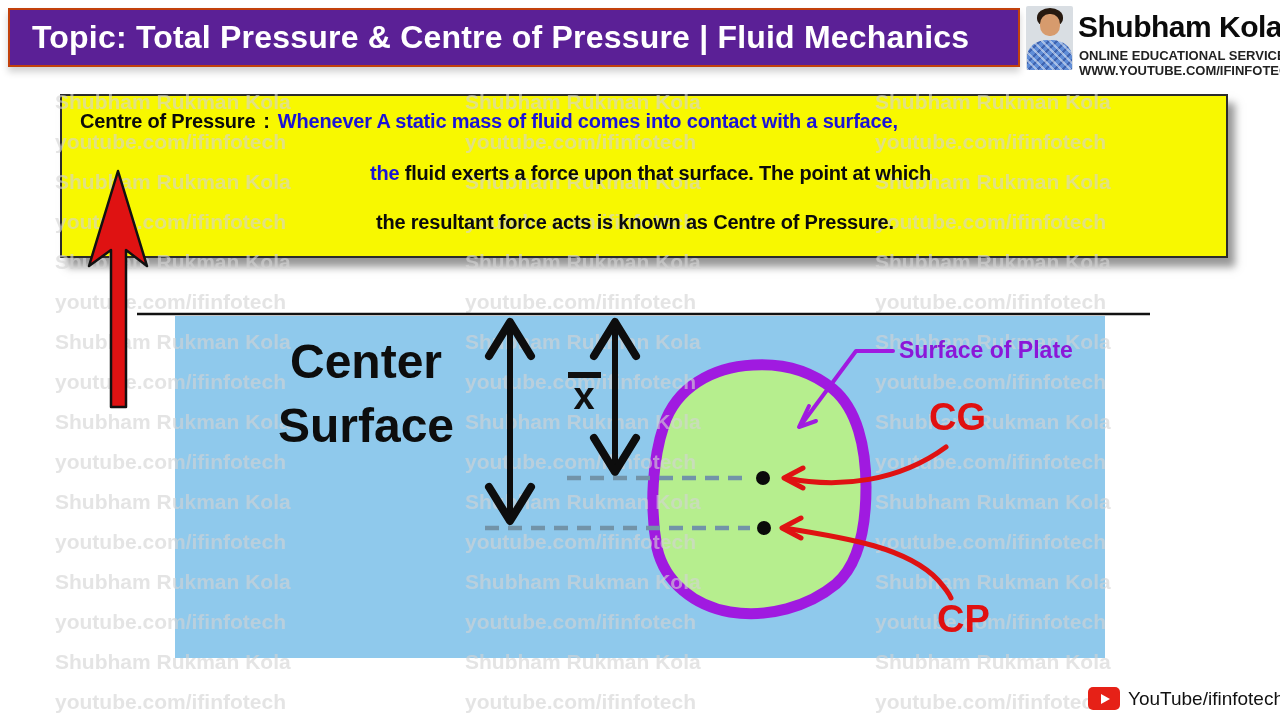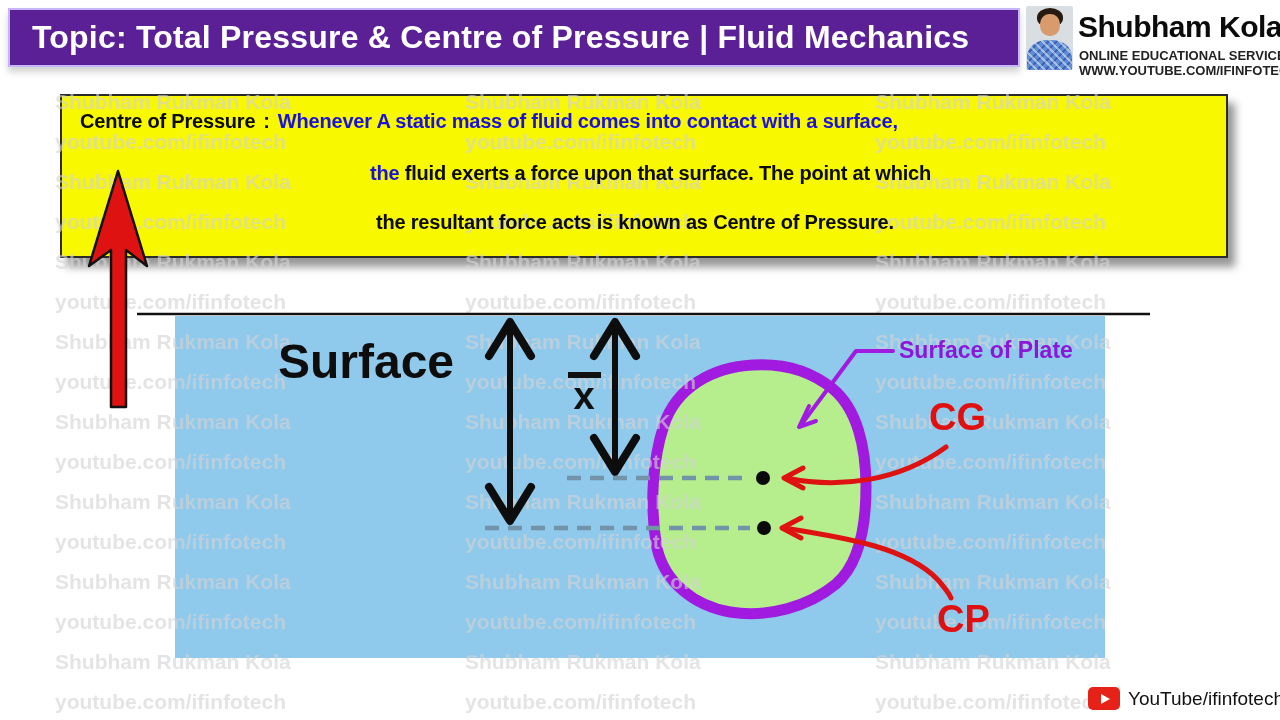--- a/index.html
+++ b/index.html
@@ -10,21 +10,21 @@
   .layer-bg{position:absolute;inset:0;z-index:1;pointer-events:none;}
   .watermark-layer{position:absolute;inset:0;z-index:2;pointer-events:none;}
   .layer-fg{position:absolute;inset:0;z-index:3;pointer-events:none;}
   .layer-text{z-index:4;}
   .layer-top{z-index:5;}
 
   .wm{position:absolute;font-weight:bold;font-size:21px;color:rgba(211,211,211,0.62);white-space:nowrap;letter-spacing:0;}
 
   
   .banner{position:absolute;left:8px;top:8px;width:1012px;height:59px;background:var(--banner-bg,#5b2096);
-          border:2px solid #c4b5fd;display:flex;align-items:center;box-sizing:border-box;
+          border:2px solid #c2410c;display:flex;align-items:center;box-sizing:border-box;
           box-shadow:0 5px 7px rgba(0,0,0,0.18);}
   .banner-title{color:#fff;font-size:32px;font-weight:600;padding-left:22px;letter-spacing:0.2px;white-space:nowrap;}
 
   
   .brand{position:absolute;left:1024px;top:4px;width:252px;height:74px;}
   .avatar{position:absolute;left:2px;top:2px;width:47px;height:64px;background:#d9dee3;overflow:hidden;border-radius:2px;}
   .avatar-hair{position:absolute;left:11px;top:2px;width:26px;height:19px;background:#271a10;border-radius:50% 50% 45% 45%;}
   .avatar-face{position:absolute;left:14px;top:8px;width:20px;height:22px;background:#d79b6d;border-radius:46%;}
   .avatar-shirt{position:absolute;left:1px;bottom:0;width:45px;height:30px;border-radius:45% 45% 0 0/55% 55% 0 0;
       background-color:#5f8cd6;
@@ -188,20 +188,21 @@
     <div class="def-line def-l1">
       <span class="def-term">Centre of Pressure</span><span class="def-colon">:</span><span class="def-blue">Whenever A static mass of fluid comes into contact with a surface,</span>
     </div>
     <div class="def-line def-l2">
       <span class="def-blue">the</span><span class="def-black"> fluid exerts a force upon that surface. The point at which</span>
     </div>
     <div class="def-line def-l3 def-black">the resultant force acts is known as Centre of Pressure.</div>
   </div>
 
   <div class="diagram-heading layer-text" style="position:absolute;">
+    <div>Center</div>
     <div>Surface</div>
   </div>
 
   <div class="xbar-label layer-text">
     <span class="xbar-bar"></span>
     <span class="xbar-x">x</span>
   </div>
 
   <div class="surface-label layer-text">Surface of Plate</div>
   <div class="cg-label layer-text">CG</div>

